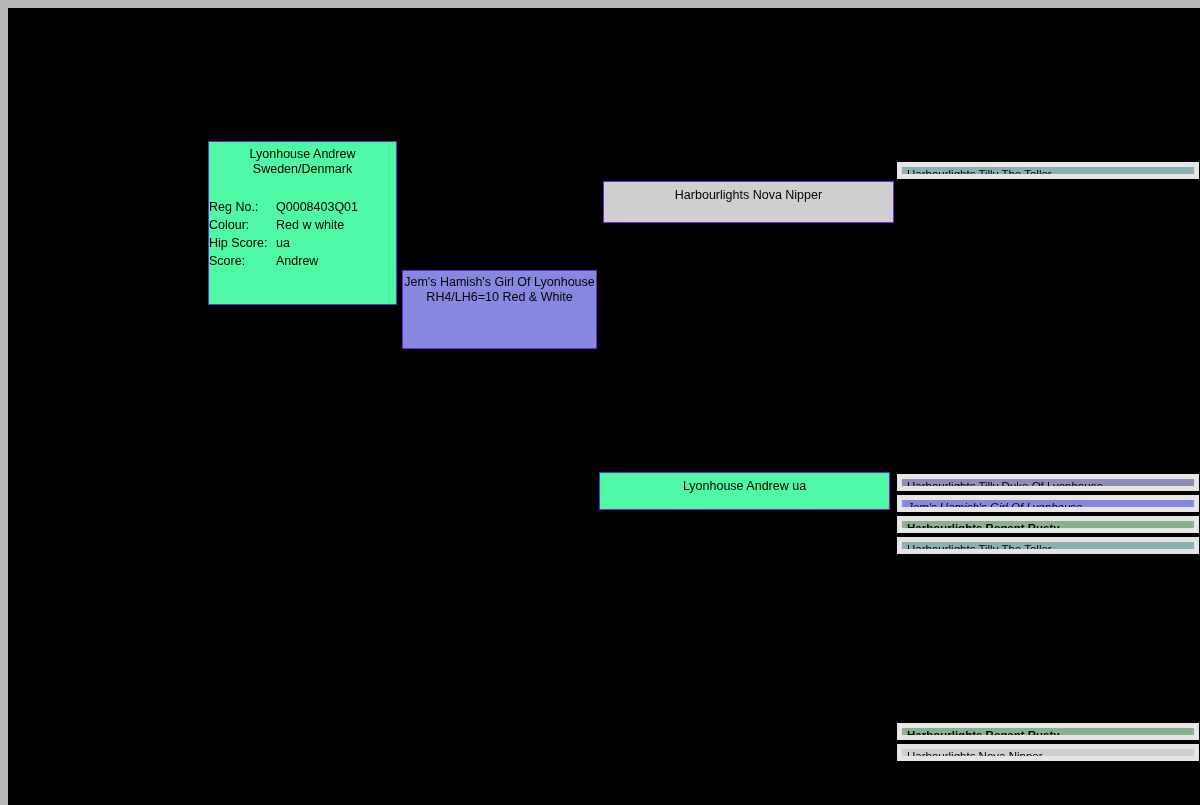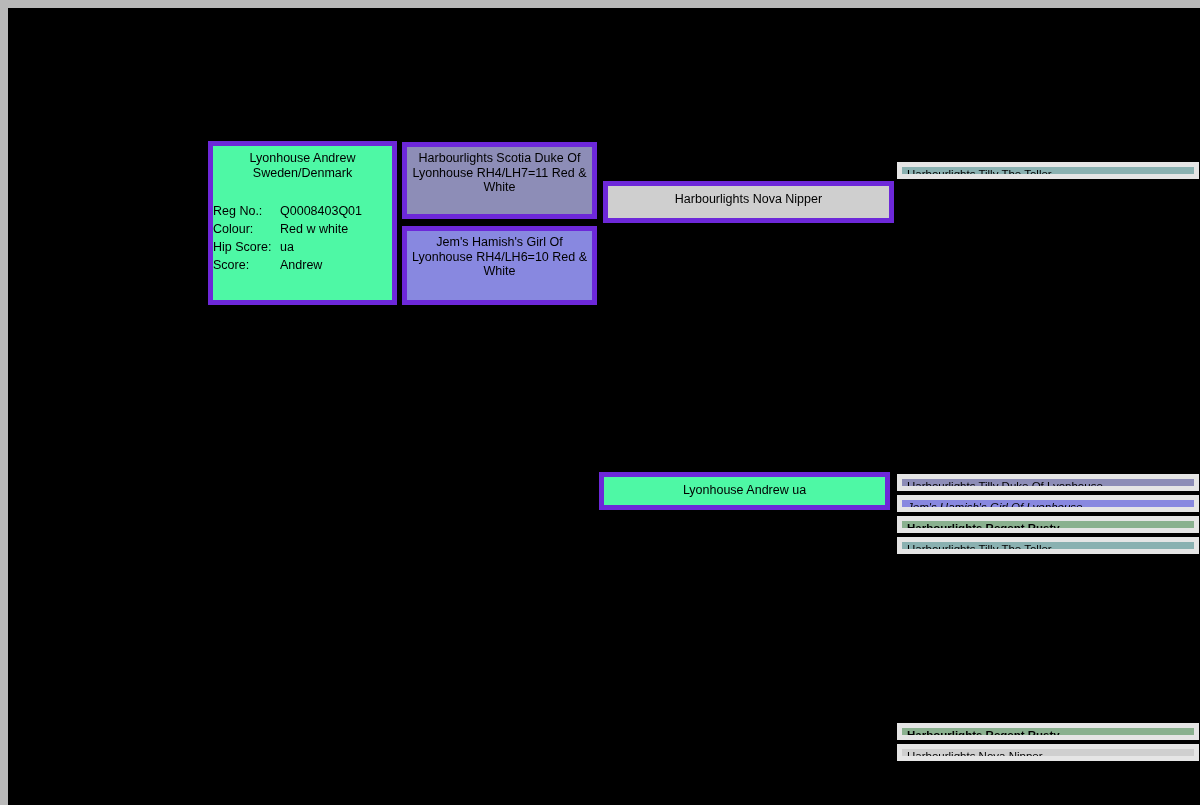--- a/index.html
+++ b/index.html
@@ -18,21 +18,21 @@
     left: 8px;
     top: 8px;
     width: 1192px;
     height: 797px;
     background: #000000;
     overflow: hidden;
   }
   .node {
     position: absolute;
     box-sizing: border-box;
-    border: 5px solid #6d28d9;
+    border: 1px solid #6d28d9;
     color: #000000;
     overflow: hidden;
   }
   
   .subject-card {
     background: #4ef8a5;
   }
   .subject-title {
     text-align: center;
     font-size: 12.5px;
@@ -57,21 +57,21 @@
   .detail-table td.dt-label { width: 67px; }
   
   .mid-box {
     text-align: center;
     font-size: 12.5px;
     line-height: 14.5px;
     padding-top: 4px;
     white-space: pre-line;
   }
   .sire2 { background: #8d8db7; }
-  .dam2  { background: #8888e0; }
+  .dam2  { background: #8888e0; margin-top: 44px; }
   
   .wide-box {
     text-align: center;
     font-size: 12.5px;
     padding-top: 6px;
   }
   .gray-box { background: #cfcfcf; }
   .green-box { background: #4ef8a5; }
   
   .bar {
@@ -114,21 +114,20 @@
         <td class="dt-value">ua</td>
       </tr>
       <tr>
         <td class="dt-label">Score:</td>
         <td class="dt-value">Andrew</td>
       </tr>
     </tbody>
       </table>
   </div>
 
-  <div class="node mid-box sire2" style="left:394px; top:134px; width:195px; height:77px;">Harbourlights Scotia Duke Of Lyonhouse RH4/LH7=11 Red &amp; White</div>
 
   <div class="node mid-box dam2" style="left:394px; top:218px; width:195px; height:79px;">Jem's Hamish's Girl Of Lyonhouse RH4/LH6=10 Red &amp; White</div>
 
   <div class="node wide-box gray-box" style="left:595px; top:173px; width:291px; height:42px;">Harbourlights Nova Nipper</div>
 
   <div class="node wide-box green-box" style="left:591px; top:464px; width:291px; height:38px;">Lyonhouse Andrew  ua</div>
 
   <div class="bar bar-teal" style="left:889px; top:154px; width:302px; height:17px;">Harbourlights Tilly The Toller</div>
 
   <div class="bar bar-purple-dark" style="left:889px; top:466px; width:302px; height:17px;">Harbourlights Tilly Duke Of Lyonhouse</div>

